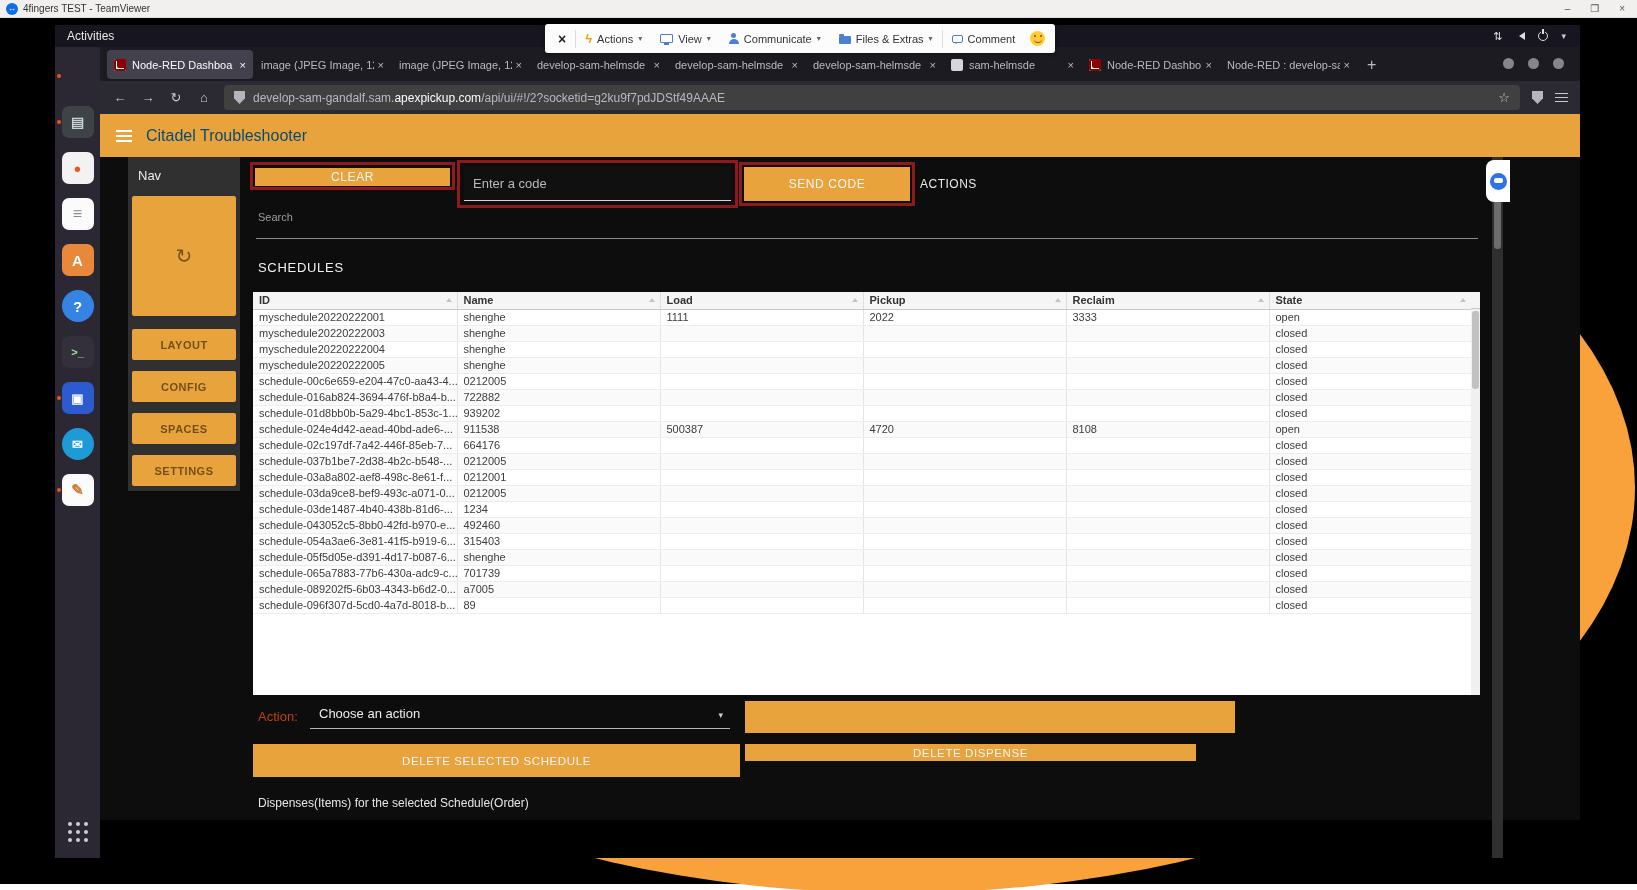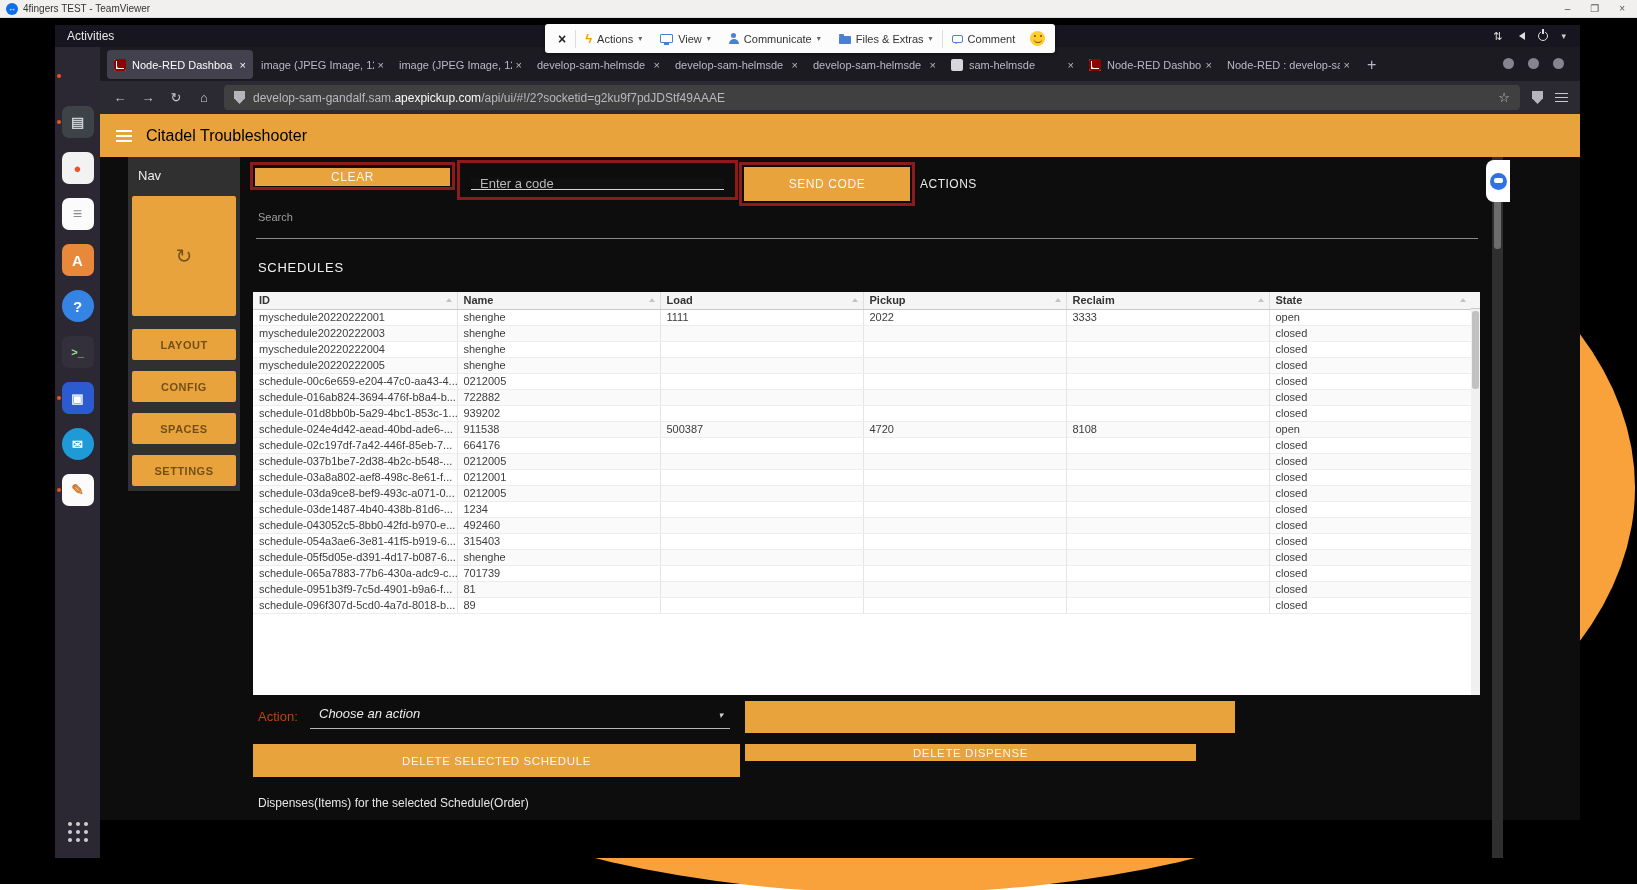--- a/index.html
+++ b/index.html
@@ -91,39 +91,39 @@
   .url-text { white-space:nowrap; overflow:hidden; color:#b9b8c1; }
   .url-text .seg-domain { color:#fbfbfe; }
   .star { margin-left:auto; color:#c9c8ce; font-size:13px; flex:none; }
   .urlbar-right { display:flex; gap:12px; align-items:center; flex:none; }
   .burger { display:flex; flex-direction:column; gap:2.5px; }
   .burger i { width:13px; height:1.6px; background:#c9c8ce; }
 
   
   .viewport { position:absolute; left:0; top:67px; width:1480px; height:744px; background:#0d0d0d; overflow:hidden; }
   .nr-header { position:absolute; left:0; top:0; width:100%; height:43px; background:#E8A33D;
-    display:flex; align-items:center; padding-left:16px; gap:14px; color:#000000; font-size:16px; }
+    display:flex; align-items:center; padding-left:16px; gap:14px; color:#0c4a6e; font-size:16px; }
   .nr-burger { display:flex; flex-direction:column; gap:3px; }
   .nr-burger i { width:16px; height:2px; background:#fff; }
 
   .sidebar { position:absolute; left:28px; top:43px; width:112px; height:334px; background:#303030; }
   .nav-title { height:37px; display:flex; align-items:center; padding-left:10px; color:#ededed; font-size:13px; }
   .refresh-btn { margin:2px 4px 0; height:120px; width:104px; background:#E8A33D; border:none; border-radius:2px;
     color:rgba(40,26,0,.6); font-size:20px; }
   .nav-items { display:flex; flex-direction:column; gap:11px; padding:13px 4px 0; }
   .nav-btn { height:31px; background:#E8A33D; border:none; border-radius:2px; font-size:11px; letter-spacing:.5px;
     font-weight:bold; color:rgba(40,26,0,.62); font-family:"Liberation Sans",sans-serif; }
 
   .abs { position:absolute; }
   .btn { background:#E8A33D; border:none; color:#f5f5f5; font-size:12px; letter-spacing:.6px;
     font-family:"Liberation Sans",sans-serif; }
   .hl { border:3px solid #8E1B1B; padding:2px; background:transparent; }
   .hl-clear { left:150px; top:48px; width:205px; height:28px; }
   .hl-clear .btn { width:100%; height:100%; }
-  .hl-code { left:357px; top:46px; width:281px; height:40px; padding:11px; }
+  .hl-code { left:357px; top:46px; width:281px; height:48px; padding:4px; }
   .code-input { width:100%; height:100%; background:#101010; border:none; border-bottom:1px solid #d6d6d6;
     color:#e0e0e0; font-size:13px; padding:0 9px; font-family:"Liberation Sans",sans-serif; }
   .code-input::placeholder { color:#b9b9b9; }
   .hl-send { left:639px; top:48px; width:176px; height:44px; }
   .hl-send .btn { width:100%; height:100%; }
   .actions-label { left:820px; top:63px; color:#eaeaea; font-size:12px; letter-spacing:.5px; }
 
   .search-label { left:158px; top:97px; color:#9d9d9d; font-size:11px; }
   .search-line { left:156px; top:124px; width:1222px; height:1px; background:#8a8a8a; }
   .sched-title { left:158px; top:146px; color:#f0f0f0; font-size:13px; letter-spacing:.7px; }
@@ -136,21 +136,21 @@
     border-left:3.5px solid transparent; border-right:3.5px solid transparent; border-bottom:4.5px solid #c4c4c4; }
   .sched td { height:16px; font-size:11px; color:#3c3c3c; padding:1px 6px; border-right:1px solid #e5e5e5;
     border-bottom:1px solid #ededed; white-space:nowrap; overflow:hidden; }
   .sched tbody tr:nth-child(even) td { background:#fafafa; }
   .tbl-corner { position:absolute; right:0; top:0; width:9px; height:17px; background:#f5f5f5; border-bottom:1px solid #c9c9c9; }
   .tbl-scroll { position:absolute; right:0; top:17px; bottom:0; width:9px; background:#f0f0f0; }
   .tbl-thumb { position:absolute; top:2px; left:1px; width:7px; height:78px; background:#c1c1c1; border-radius:3px; }
 
   .action-label { left:158px; top:595px; color:#c2410c; font-size:13px; }
   .action-select { left:210px; top:585px; width:420px; height:30px; border-bottom:1px solid #b5b5b5;
-    color:#ececec; font-size:13px; display:flex; align-items:center; padding-left:9px;font-style:italic; }
+    color:#ececec; font-size:13px; display:flex; align-items:center; padding-left:9px; }
   .sel-caret { position:absolute; right:7px; top:11px; font-size:9px; color:#cfcfcf; }
   .action-extra { left:645px; top:587px; width:490px; height:32px; background:#E8A33D; border:none; }
   .delete-sched { left:153px; top:630px; width:487px; height:33px; font-size:11.5px; }
   .delete-disp { left:645px; top:630px; width:451px; height:17px; font-size:11.5px; }
   .dispenses-label { left:158px; top:682px; color:#e6e6e6; font-size:12px; }
   .bottom-strip { left:0; top:706px; width:100%; height:38px; background:#000; }
 
   .page-scroll { left:1392px; top:43px; width:11px; height:701px; background:#2f2f2f; }
   .page-thumb { position:absolute; top:4px; left:2px; width:7px; height:88px; background:#6d6d6d; border-radius:3px; }
   .chat-tab { left:1386px; top:46px; width:24px; height:42px; background:#fff; border-radius:8px 0 0 8px;
@@ -522,22 +522,22 @@
                 </tr>
                 <tr>
                   <td>schedule-065a7883-77b6-430a-adc9-c...</td>
                   <td>701739</td>
                   <td>&nbsp;</td>
                   <td>&nbsp;</td>
                   <td>&nbsp;</td>
                   <td>closed</td>
                 </tr>
                 <tr>
-                  <td>schedule-0951b3f9-7c5d-4901-b9a6-f...</td>
-                  <td>81</td>
+                  <td>schedule-089202f5-6b03-4343-b6d2-0...</td>
+                  <td>a7005</td>
                   <td>&nbsp;</td>
                   <td>&nbsp;</td>
                   <td>&nbsp;</td>
                   <td>closed</td>
                 </tr>
                 <tr>
                   <td>schedule-096f307d-5cd0-4a7d-8018-b...</td>
                   <td>89</td>
                   <td>&nbsp;</td>
                   <td>&nbsp;</td>

